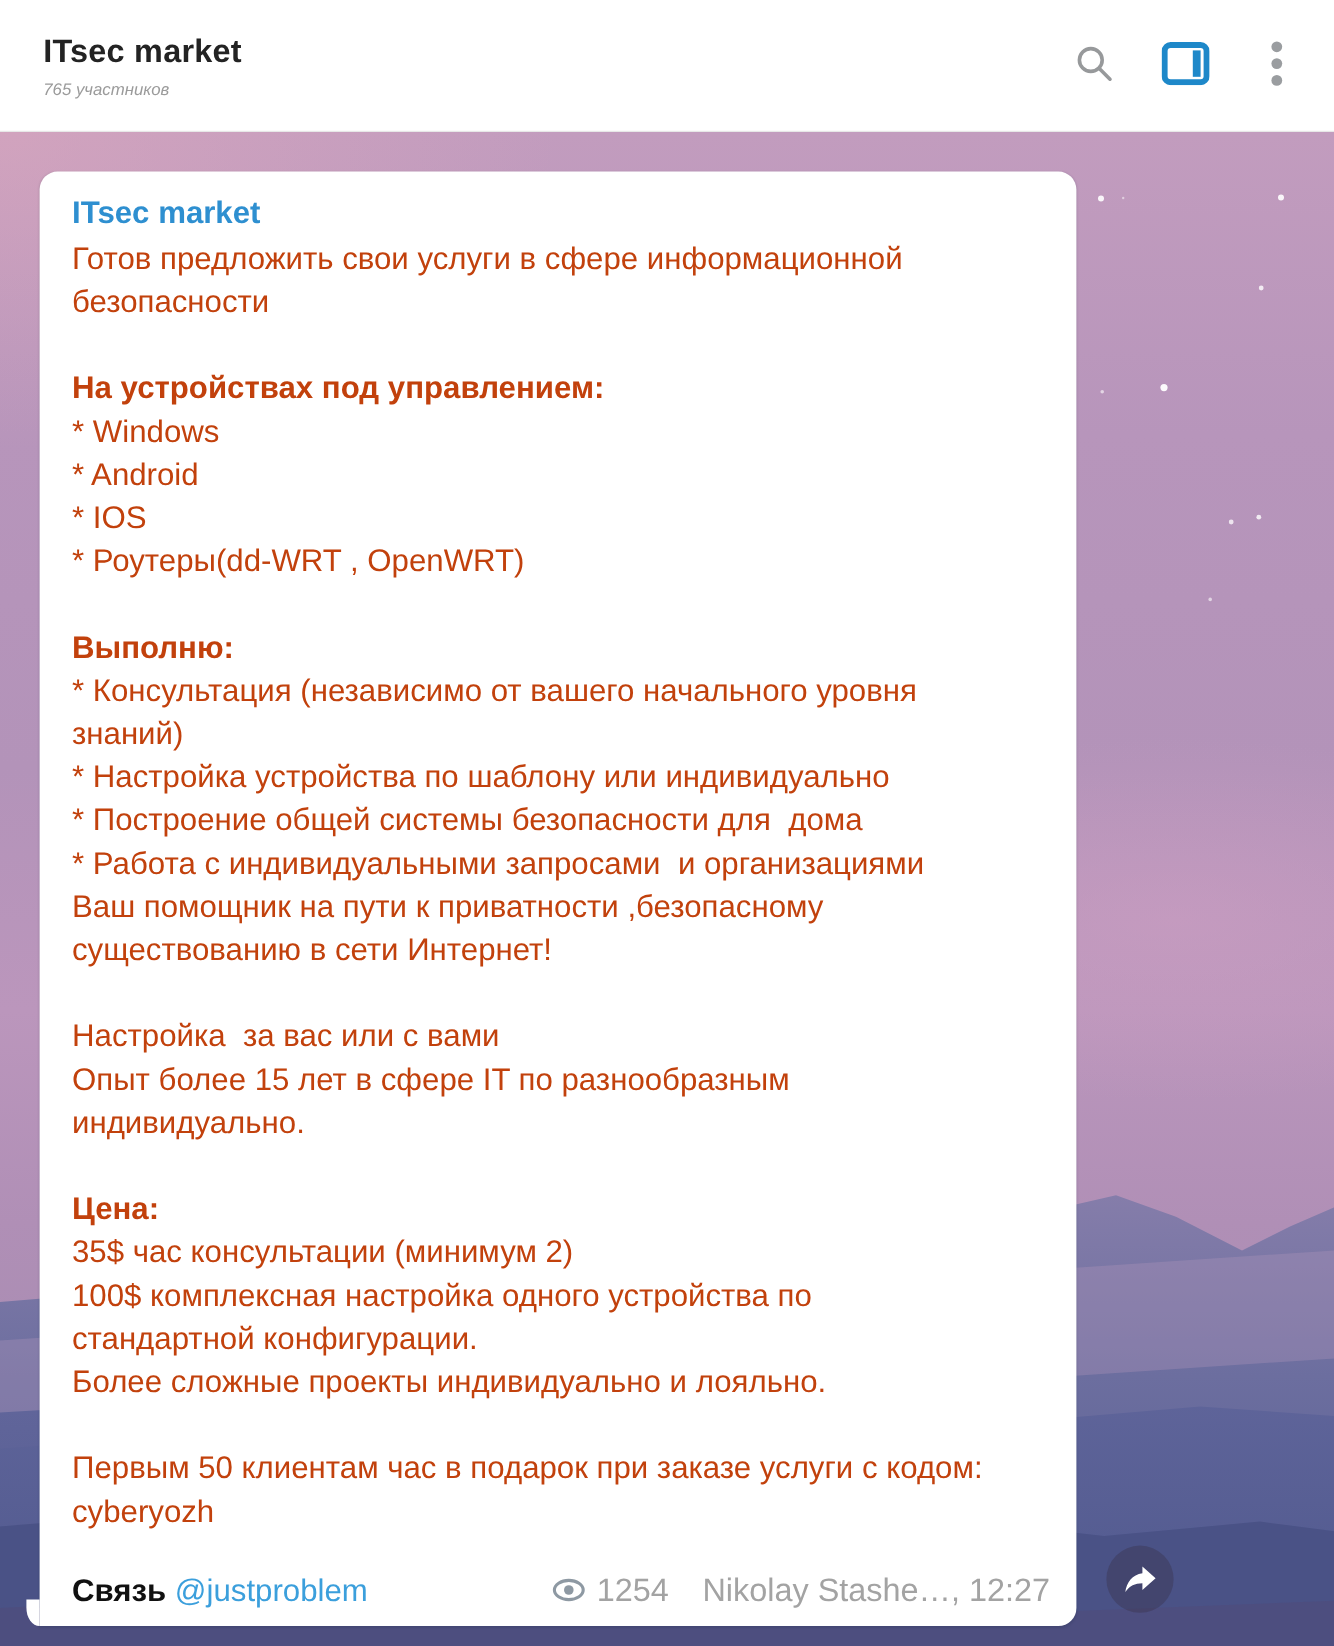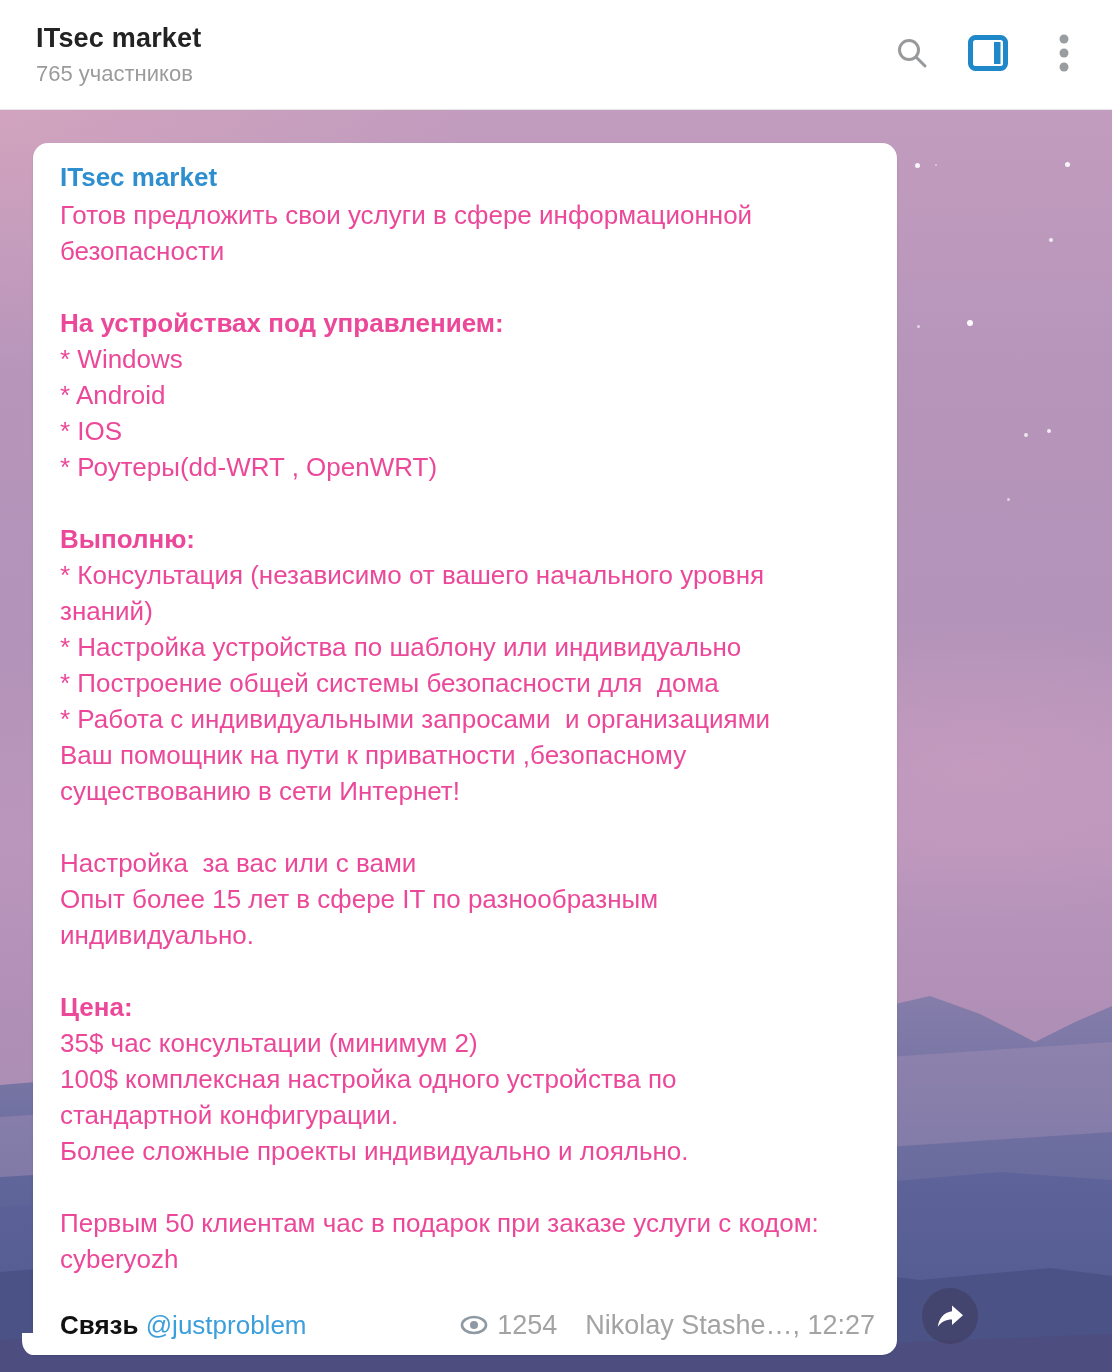--- a/index.html
+++ b/index.html
@@ -13,21 +13,21 @@
   
   .header{
     position:absolute;top:0;left:0;width:1112px;height:110px;
     background:#fff;box-sizing:border-box;
     border-bottom:1px solid #e7e7e7;
     display:flex;align-items:center;justify-content:space-between;
     padding:0 26px 0 36px;z-index:5;
   }
   .chat-info{display:flex;flex-direction:column;gap:7px;cursor:pointer;}
   .chat-title{font-size:27px;font-weight:bold;color:#232323;letter-spacing:.2px;}
-  .chat-subtitle{font-size:22px;color:#9b9b9b;}
+  .chat-subtitle{font-size:14px;color:#9b9b9b;font-style:italic;}
   .header-actions{display:flex;align-items:center;gap:32px;}
   .icon-btn{
     width:44px;height:44px;border:none;background:transparent;padding:0;
     display:flex;align-items:center;justify-content:center;cursor:pointer;
   }
 
   
   .chat-area{
     position:absolute;top:110px;left:0;width:1112px;height:1262px;overflow:hidden;
   }
@@ -47,21 +47,21 @@
     background:#fff;border-radius:15px 15px 15px 0;
     box-shadow:0 1px 2px rgba(16,35,47,.15);
     box-sizing:border-box;padding:16px 22px 14px 27px;z-index:3;
   }
   .bubble-tail{
     position:absolute;left:-11px;bottom:0;width:11px;height:22px;
     background:#fff;border-bottom-left-radius:16px 22px;
   }
   .sender{font-size:26px;font-weight:bold;color:#2e8fd0;line-height:36px;cursor:pointer;}
   .msg-lines{margin-top:2px;}
-  .line{font-size:26px;line-height:36px;color:#ec4899;white-space:pre;}
+  .line{font-size:26px;line-height:36px;color:#c2410c;white-space:pre;}
   .line.bold{font-weight:bold;}
   .line.blank{height:36px;}
   .bubble-footer{
     position:absolute;left:27px;right:22px;bottom:12px;
     display:flex;align-items:center;justify-content:space-between;
   }
   .contact{font-size:26px;line-height:36px;white-space:pre;}
   .contact .lbl{font-weight:bold;color:#111;}
   .contact .handle{color:#3b9fdc;cursor:pointer;text-decoration:none;}
   .meta{display:flex;align-items:center;color:#a3a3a3;font-size:27px;}

